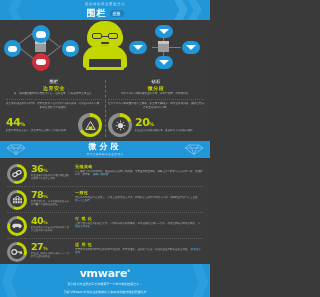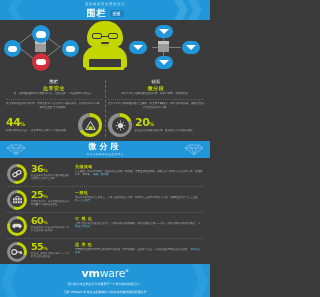--- a/index.html
+++ b/index.html
@@ -104,21 +104,21 @@
   .row .txt p { font-size:2.5px; color:#a9a9a9; line-height:1.5; margin-top:1px; }
   .row .txt p .lnk { color:#5bc0ef; }
 
   
   .footer { background:#2196d8; position:relative; overflow:hidden; flex:none;
             padding:4px 10px 5px; text-align:center; }
   .ft-chev { position:absolute; top:0; bottom:0; width:16px; background:#39a6e2; opacity:.55; }
   .ft-chev.a { right:2px; clip-path:polygon(0 0,60% 0,100% 50%,60% 100%,0 100%,40% 50%); }
   .ft-chev.b { left:2px; transform:scaleX(-1); clip-path:polygon(0 0,60% 0,100% 50%,60% 100%,0 100%,40% 50%); }
   .vm { font-size:11px; font-weight:bold; color:#fff; letter-spacing:-.3px; line-height:1; position:relative; }
-  .vm .lite { font-weight:normal; color:#eaf6fd; }
+  .vm .lite { font-weight:bold; color:#eaf6fd; }
   .vm sup { font-size:3.5px; vertical-align:super; }
   .ft-line { font-size:3px; color:#eaf6fd; line-height:1.6; margin-top:3px; position:relative; }
 </style>
 </head>
 <body>
 
 <div class="page">
 
   <div class="header">
     <div class="hdr-chev l1"></div>
@@ -299,61 +299,61 @@
             <g stroke="#3b3b3b" stroke-width=".7">
               <line x1="3" y1="3.2" x2="3" y2="8.2"></line>
                 <line x1="5.5" y1="3.2" x2="5.5" y2="8.2"></line>
               <line x1="8" y1="3.2" x2="8" y2="8.2"></line>
                 <line x1="1" y1="5.7" x2="10" y2="5.7"></line>
             </g>
           </svg>
         </div>
       </div>
       <div class="num">
-        <div class="pct"><span>25</span><small>%</small></div>
+        <div class="pct"><span>78</span><small>%</small></div>
         <div class="cap">的受访者认为，现有方案难以在东西向流量中实施细粒度管控</div>
       </div>
       <div class="txt">
         <h4>一致性</h4>
         <p><span>无论工作负载运行在私有云、公有云还是混合云环境，相同的安全模型均可统一应用，消除配置漂移与安全盲区。</span> <span class="lnk">统一安全模型</span></p>
       </div>
     </div>
 
     <div class="row">
       <div class="ico" style="background:conic-gradient(#c4d600 0% 80%, #8d8d8d 80% 100%);">
         <div class="inner">
           <svg width="12" height="7" viewBox="0 0 12 7" aria-hidden="true">
             <path d="M1 5 L1.6 3 Q2 2 3.2 1.8 L8.2 1.8 Q9.6 2 10.4 3.2 L11 5 Z" fill="#d8d8d8"></path>
             <circle cx="3.2" cy="5.2" r="1.1" fill="#d8d8d8"></circle>
             <circle cx="8.8" cy="5.2" r="1.1" fill="#d8d8d8"></circle>
           </svg>
         </div>
       </div>
       <div class="num">
-        <div class="pct"><span>60</span><small>%</small></div>
+        <div class="pct"><span>40</span><small>%</small></div>
         <div class="cap">的企业将减少攻击面列为未来两年内安全投资的首要目标</div>
       </div>
       <div class="txt">
         <h4>可 视 化</h4>
         <p><span>全面掌握应用之间的通信关系，自动推荐最小权限策略，将不必要的连接一一关闭，使攻击面缩小到最低限度。</span> <span class="lnk">应用通信可视化</span></p>
       </div>
     </div>
 
     <div class="row">
       <div class="ico" style="background:conic-gradient(#c4d600 0% 31%, #8d8d8d 31% 100%);">
         <div class="inner">
           <svg width="12" height="8" viewBox="0 0 12 8" aria-hidden="true">
             <circle cx="3.2" cy="4" r="2.4" fill="none" stroke="#d8d8d8" stroke-width="1.2"></circle>
             <path d="M5.6 4 H11" stroke="#d8d8d8" stroke-width="1.2"></path>
             <path d="M9.2 4 V6.2 M10.6 4 V6" stroke="#d8d8d8" stroke-width="1"></path>
           </svg>
         </div>
       </div>
       <div class="num">
-        <div class="pct"><span>55</span><small>%</small></div>
+        <div class="pct"><span>27</span><small>%</small></div>
         <div class="cap">的企业已将微分段纳入未来十二个月的安全建设路线图</div>
       </div>
       <div class="txt">
         <h4>适 用 性</h4>
         <p><span>无需更换现有硬件即可在软件层实现分段，支持物理机、虚拟机与容器，部署快速且不影响业务连续性。</span> <span class="lnk">软件定义分段</span></p>
       </div>
     </div>
   </div>
 
   <div class="footer">

